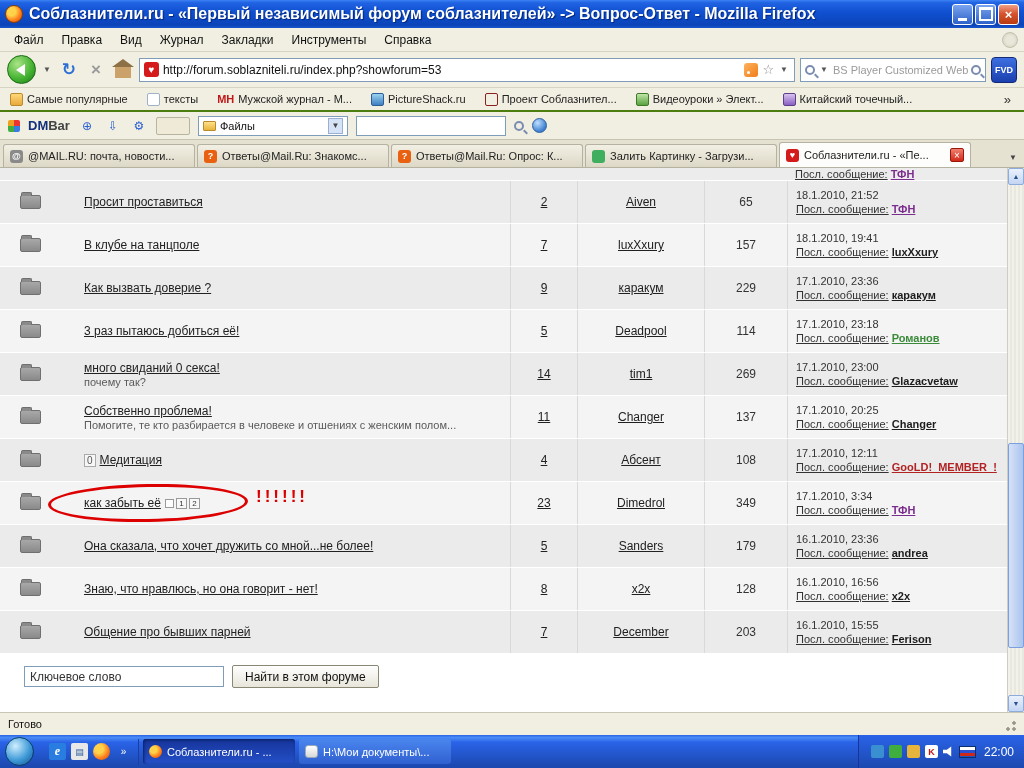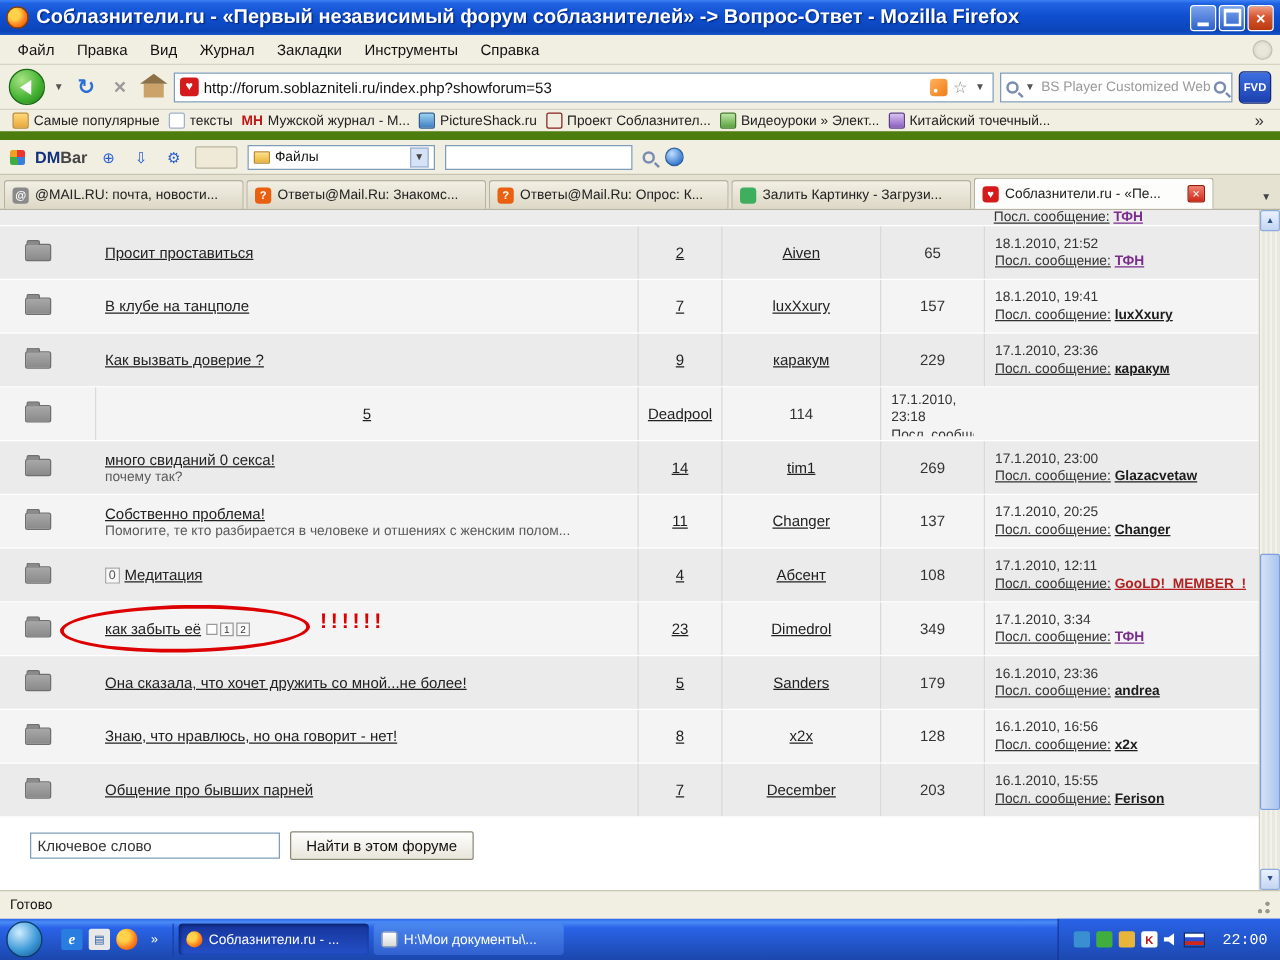--- a/index.html
+++ b/index.html
@@ -38,21 +38,21 @@
 .rss-ico::after{content:"";position:absolute;left:3px;bottom:3px;width:3px;height:3px;background:#fff;border-radius:50%;}
 .star-ico{color:#8a8a8a;font-size:13px;}
 .drop-ico{color:#555;font-size:8px;padding:0 2px;}
 .searchbox{width:186px;height:24px;background:#fff;border:1px solid #7f9db9;display:flex;align-items:center;gap:3px;padding:0 4px;flex:none;}
 .mag-ico{width:10px;height:10px;border:2px solid #7a8db1;border-radius:50%;position:relative;flex:none;}
 .mag-ico::after{content:"";position:absolute;width:5px;height:2px;background:#7a8db1;transform:rotate(45deg);left:7px;top:8px;}
 .search-text{flex:1;font-size:11px;color:#9a9a9a;white-space:nowrap;overflow:hidden;}
 .fvd-btn{width:26px;height:26px;border-radius:4px;background:linear-gradient(180deg,#3d6fe0,#1b3fae);border:1px solid #12297a;color:#fff;font-size:9px;font-weight:bold;display:flex;align-items:center;justify-content:center;flex:none;}
 
 
-.bookmarksbar{height:24px;display:flex;align-items:center;gap:7px;padding:0 10px;font-size:11px;color:#222;background:#f1efe2;border-bottom:7px solid #4d7c0f;flex:none;white-space:nowrap;overflow:hidden;}
+.bookmarksbar{height:24px;display:flex;align-items:center;gap:19px;padding:0 10px;font-size:11px;color:#222;background:#f1efe2;border-bottom:2px solid #4d7c0f;flex:none;white-space:nowrap;overflow:hidden;}
 .bm{display:flex;align-items:center;gap:4px;}
 .bm-ico{width:13px;height:13px;border-radius:2px;flex:none;}
 .bm-ico.i0{background:linear-gradient(180deg,#ffd978,#e8a83c);border:1px solid #b98a2e;}
 .bm-ico.i1{background:#fff;border:1px solid #9fb0c9;}
 .bm-ico.i3{background:linear-gradient(180deg,#9ad2f0,#3f7fc2);border:1px solid #2d5f96;}
 .bm-ico.i4{background:linear-gradient(180deg,#f4a7a7,#c33;);border:1px solid #8a2020;}
 .bm-ico.i5{background:linear-gradient(180deg,#bfe6a8,#5aa23e);border:1px solid #3f7a29;}
 .bm-ico.i6{background:linear-gradient(180deg,#d8c3ef,#8a5fc2);border:1px solid #5f3f8a;}
 .mn-badge{color:#c01818;font-weight:bold;font-size:11px;}
 .bm-more{margin-left:auto;color:#333;font-size:13px;padding:0 3px;}
@@ -155,21 +155,21 @@
 .tray-ico.net{background:#3a8fd0;}
 .tray-ico.green{background:#3fae3f;}
 .tray-ico.gold{background:#e8b53c;}
 .tray-ico.k{background:#fff;color:#c01818;}
 .speaker{width:11px;height:11px;background:#fff;clip-path:polygon(0 35%,35% 35%,75% 5%,75% 95%,35% 65%,0 65%);}
 .flag{width:17px;height:12px;border:1px solid #0a2f6a;display:flex;flex-direction:column;}
 .flag span{flex:1;}
 .flag .w{background:#fff;}
 .flag .b{background:#2a4fd0;}
 .flag .r{background:#d02818;}
-.tray-clock{color:#fff;font-size:12px;margin-left:9px;font-family:Liberation Mono, monospace;}
+.tray-clock{color:#fff;font-size:12px;margin-left:3px;}
 </style>
 </head>
 <body>
 
 <div class="window">
 
   <div class="titlebar">
     <span class="ff-icon"></span>
     <span class="title-text">Соблазнители.ru - «Первый независимый форум соблазнителей» -&gt; Вопрос-Ответ - Mozilla Firefox</span>
     <span class="win-buttons">
@@ -372,20 +372,28 @@
               <span class="views">229</span>
             </div>
     <div class="fcell last-cell bl">
       <div class="last-date">17.1.2010, 23:36</div>
       <div class="last-line"><span class="last-label">Посл. сообщение:</span> <span class="last-author" style="color: rgb(28, 28, 28);">каракум</span></div>
     </div>
   </div>
           <div class="frow">
     <div class="fcell icon-cell">
       <span class="folder-icon"></span>
+    </div>
+    <div class="fcell title-cell">
+      <div class="title-line">
+
+        <span class="topic-link">3 раз пытаюсь добиться её!</span>
+
+      </div>
+
     </div>
     <div class="fcell center bl">
               <span class="num-link">5</span>
             </div>
     <div class="fcell center bl">
               <span class="num-link">Deadpool</span>
             </div>
     <div class="fcell center bl">
               <span class="views">114</span>
             </div>

